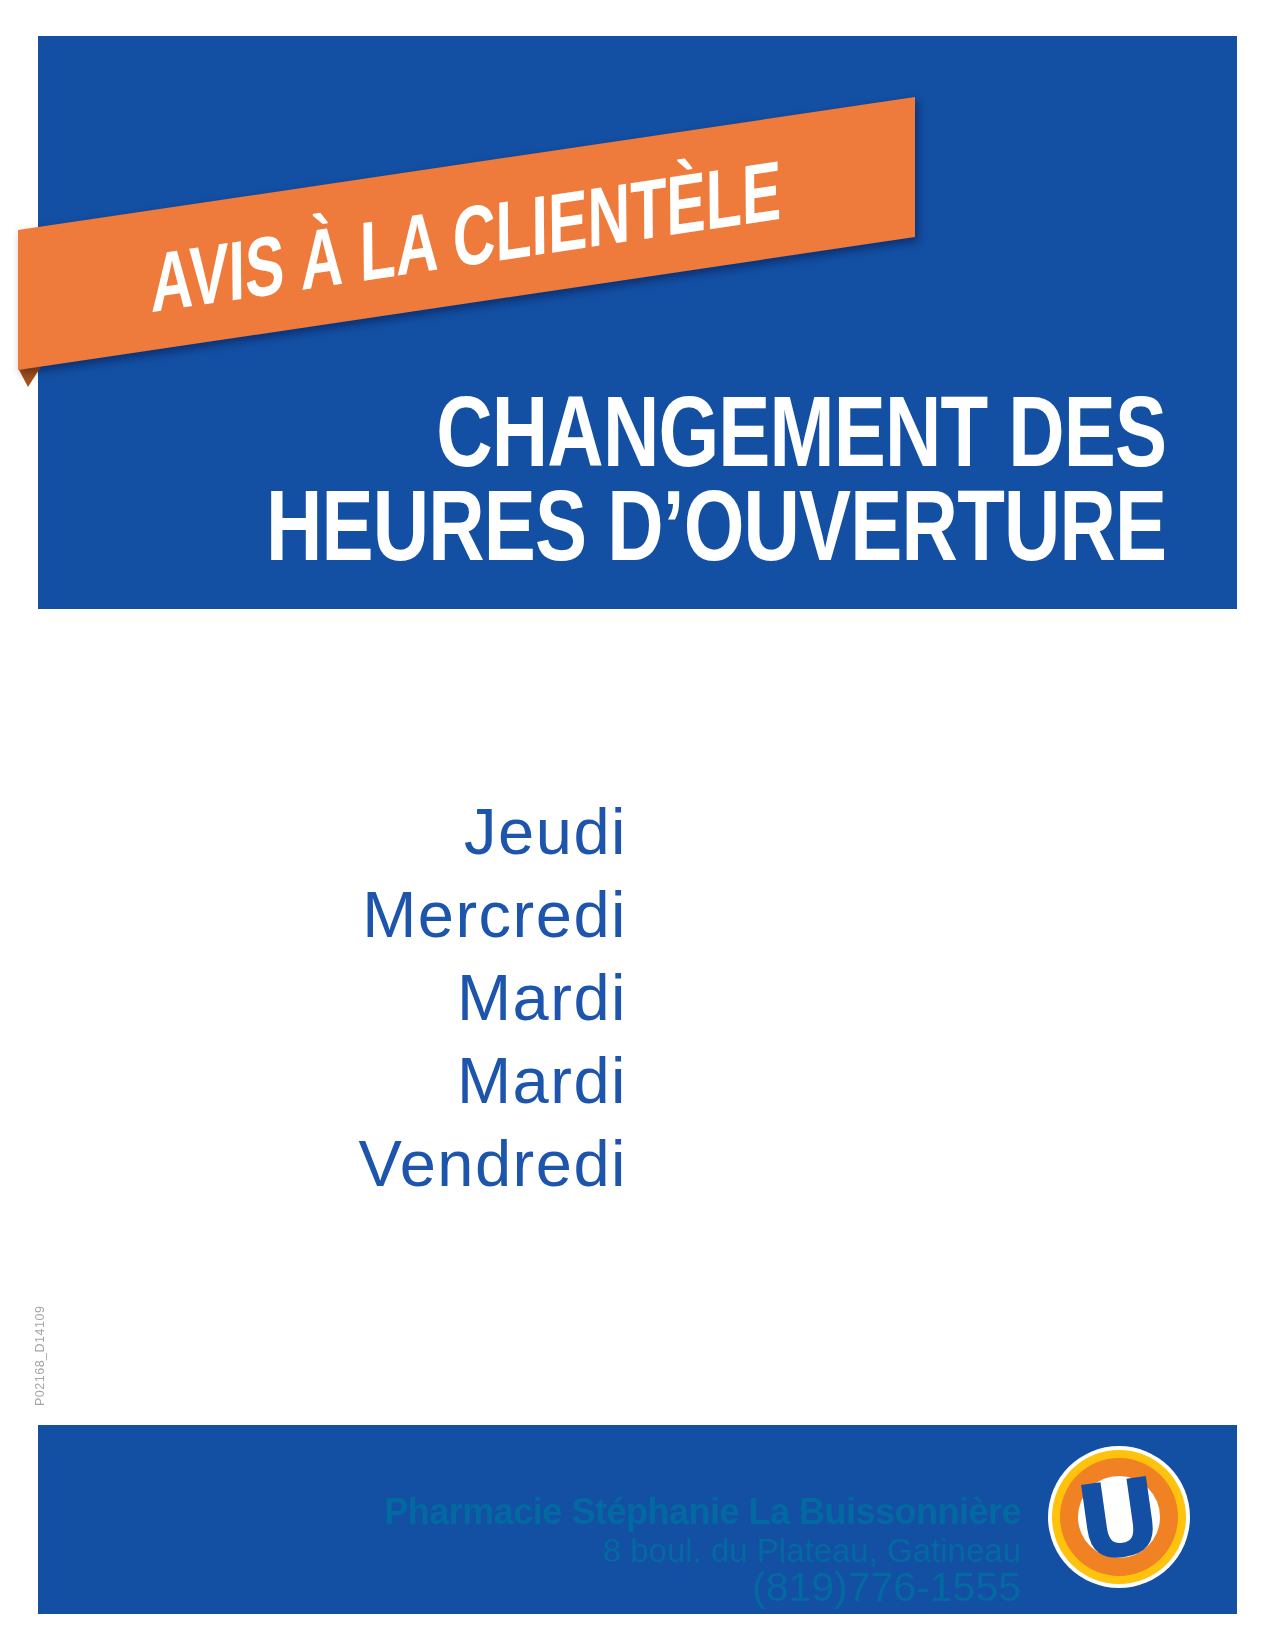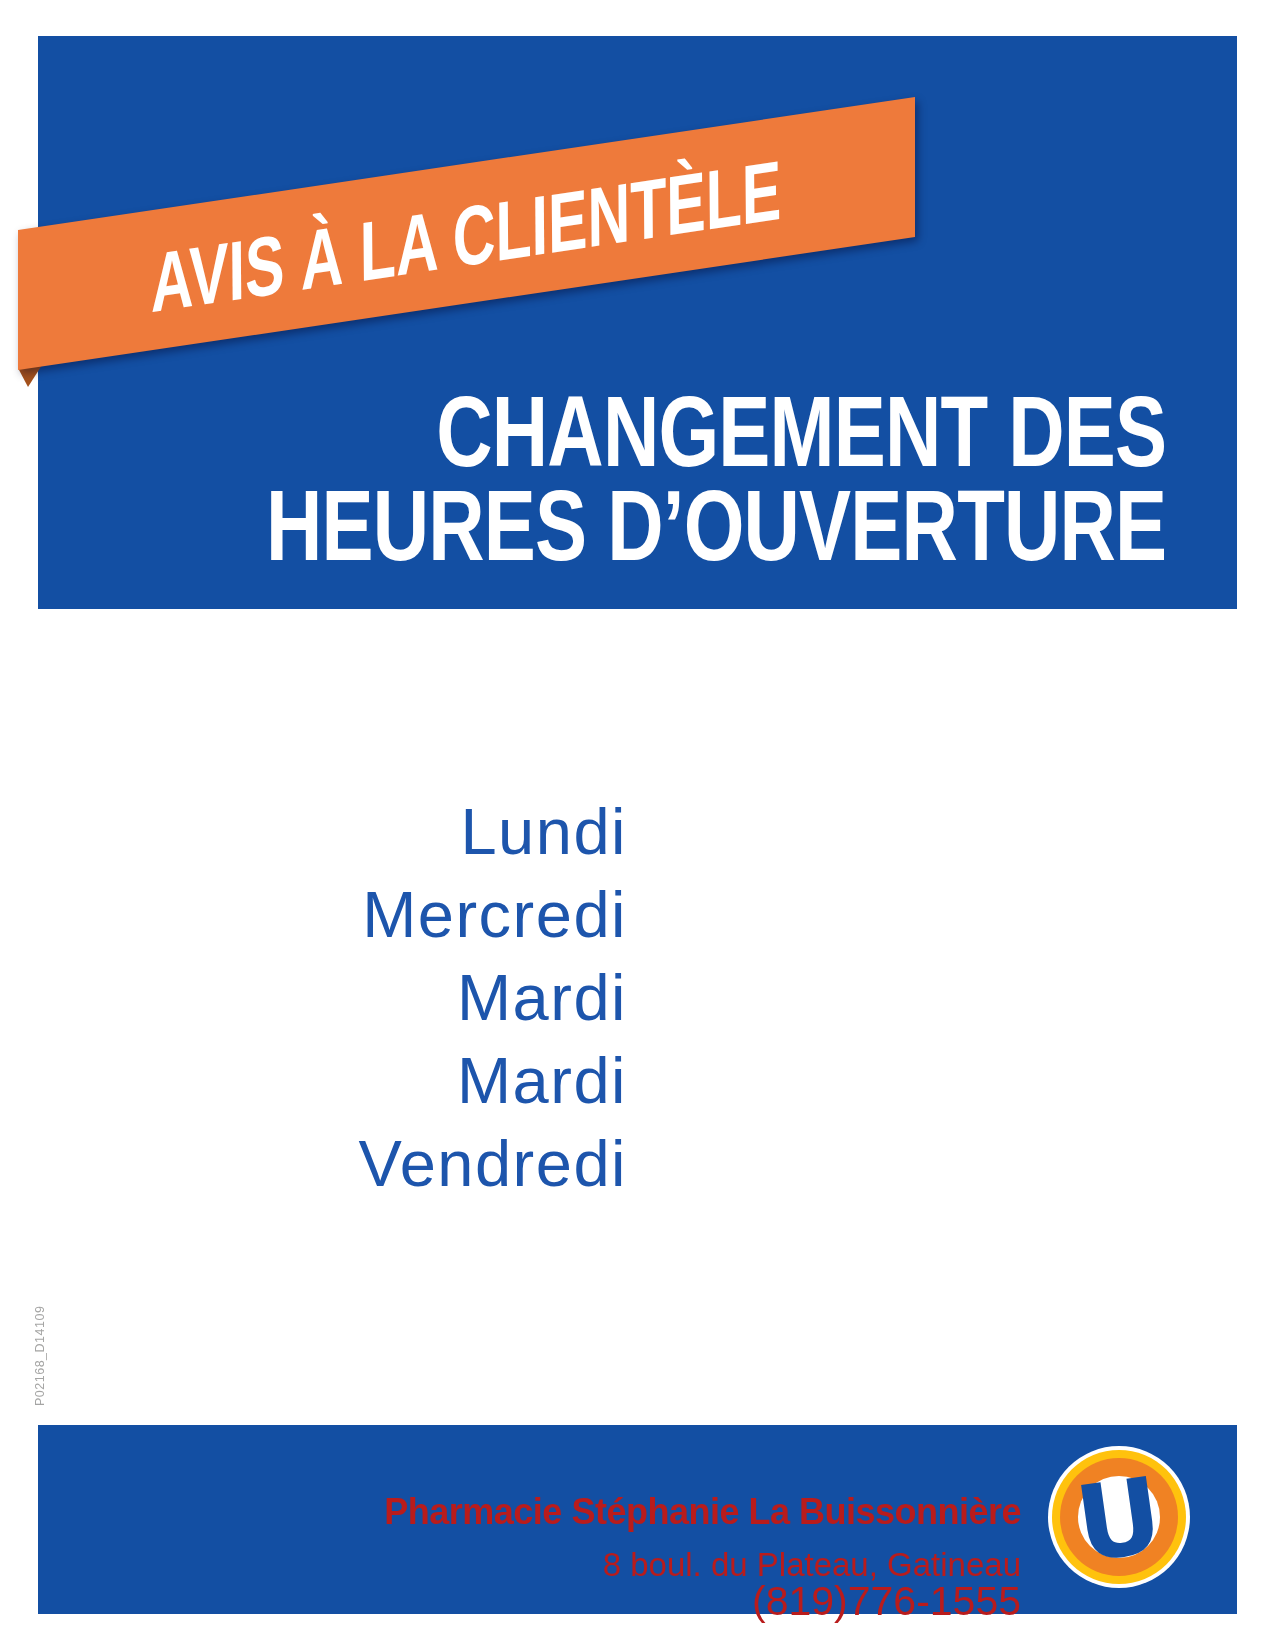--- a/index.html
+++ b/index.html
@@ -45,24 +45,24 @@
     font-size:12.5px;color:#A5A5A4;letter-spacing:0.5px;
     white-space:nowrap;
   }
   
   .footer-bar{
     position:absolute;left:38px;top:1425px;width:1199px;height:189px;
     background:#134FA3;
   }
   .footer-text{
     position:absolute;right:254px;top:1492px;
-    text-align:right;color:#b91c1c;white-space:nowrap;
+    text-align:right;color:#0369a1;white-space:nowrap;
   }
   .footer-name{font-size:36px;font-weight:bold;line-height:40px;letter-spacing:-0.5px;}
-  .footer-address{font-size:33px;font-weight:normal;line-height:37px;margin-top:14px;}
+  .footer-address{font-size:33px;font-weight:normal;line-height:37px;margin-top:0;}
   .footer-phone{font-size:41px;font-weight:normal;line-height:37px;}
   .logo{position:absolute;left:1047px;top:1445px;width:144px;height:144px;}
   .logo-u{
     font-family:"DejaVu Sans","Liberation Sans",sans-serif;
     font-weight:bold;fill:#134FA3;
   }
 </style>
 </head>
 <body>
 
@@ -77,21 +77,21 @@
       <text class="ribbon-text" transform="translate(466,236) rotate(-8.45) skewX(-8) scale(0.72 1)" text-anchor="middle" dominant-baseline="central" font-size="83">AVIS À LA CLIENTÈLE</text>
     </g>
   </svg>
 
   <div class="headline">
     <div>CHANGEMENT DES</div>
     <div>HEURES D’OUVERTURE</div>
   </div>
 
   <div class="days">
-    <div>Lundi</div>
+    <div>Jeudi</div>
     <div>Mercredi</div>
     <div>Mardi</div>
     <div>Mardi</div>
     <div>Vendredi</div>
   </div>
 
   <div class="print-code">P02168_D14109</div>
 
   <div class="footer-bar"></div>
 

